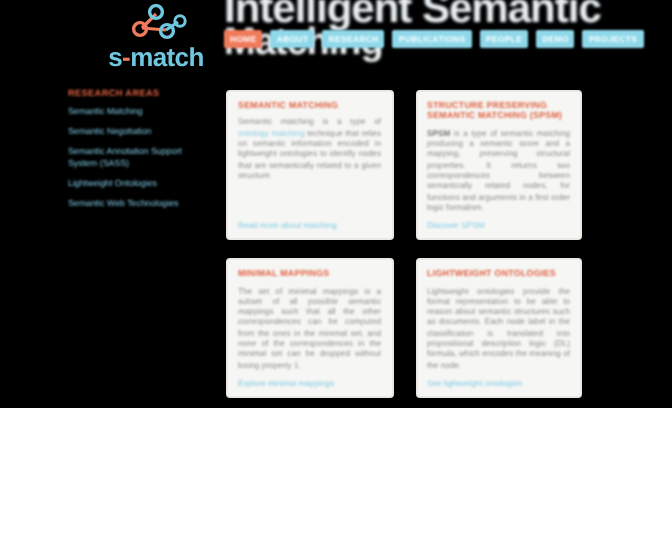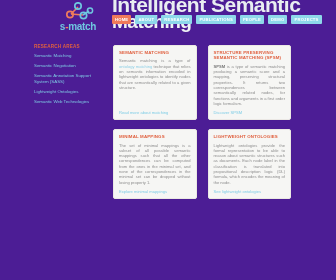--- a/index.html
+++ b/index.html
@@ -8,22 +8,22 @@
     width: 336px;
     height: 280px;
     overflow: hidden;
     background: #ffffff;
     font-family: "Liberation Sans", sans-serif;
   }
 
   #page {
     position: relative;
     width: 336px;
-    height: 280px;
-    background: #4c1d95;
+    height: 204px;
+    background: #000000;
   }
 
   
   #header {
     position: absolute;
     left: 0; top: 0;
     width: 336px;
     height: 40px;
   }
 
@@ -48,21 +48,21 @@
     position: absolute;
     left: 48px; top: 2px;
     width: 60px; height: 34px;
   }
   #logo-mark { position: absolute; left: 14px; top: 0px; width: 34px; height: 20px; }
   #logo-text {
     position: absolute;
     left: 0; top: 19px;
     width: 60px;
     text-align: center;
-    font-size: 10px;
+    font-size: 13px;
     font-weight: bold;
     letter-spacing: -0.3px;
     color: #6fc7e0;
     filter: blur(0.35px);
   }
   #logo-text .dash { color: #ef7c5c; }
 
   
   #nav {
     position: absolute;

